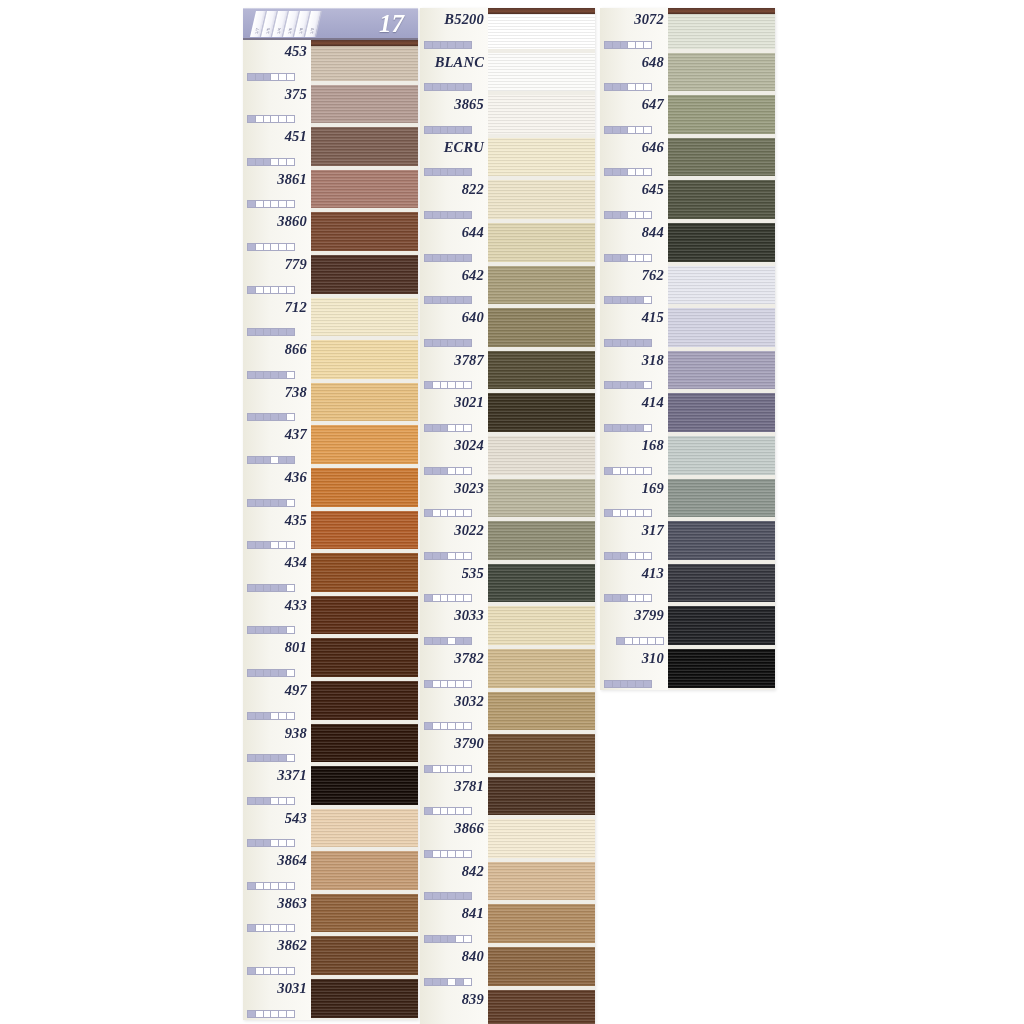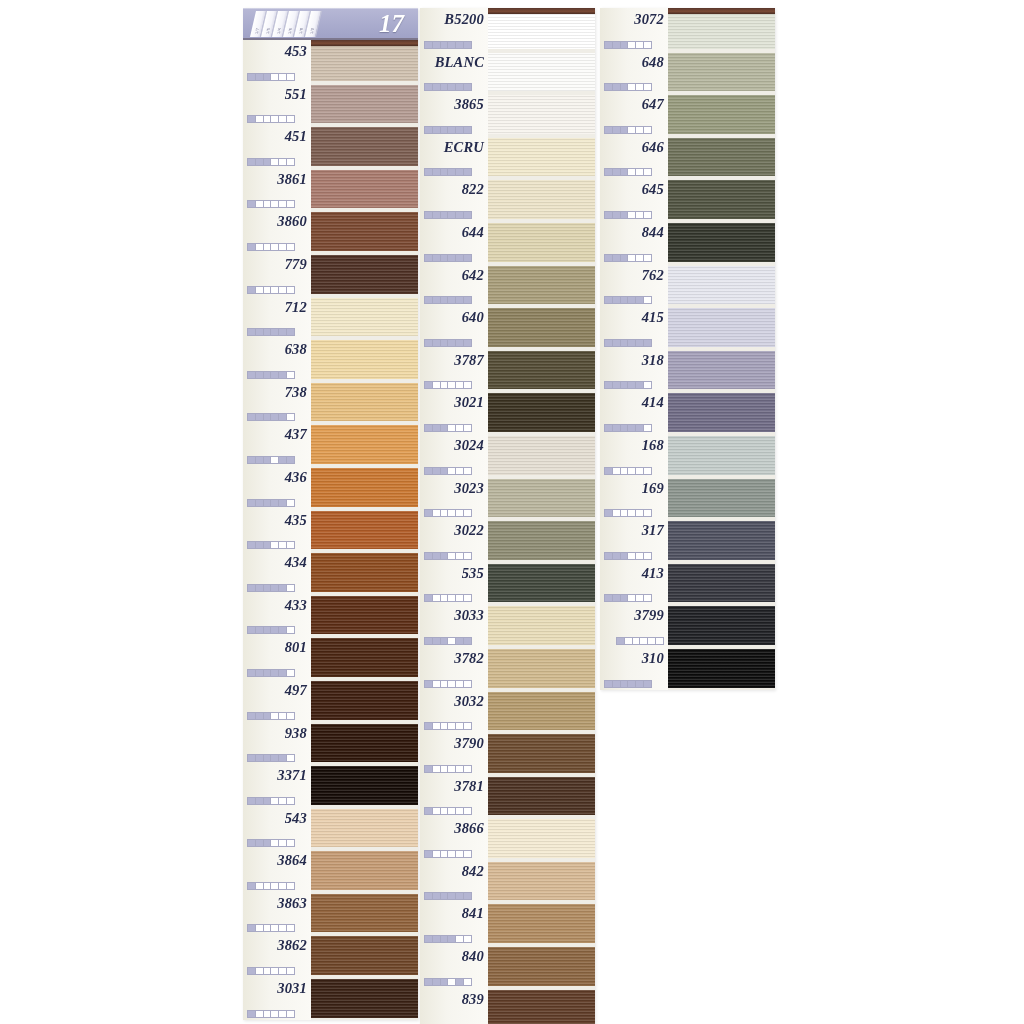--- a/index.html
+++ b/index.html
@@ -220,21 +220,21 @@
             <div class="meter">
               <i class="on"></i>
               <i class="on"></i>
               <i class="on"></i>
               <i></i>
               <i></i>
               <i></i>
             </div>
           </div>
           <div class="lbl" style="height: 42.6px;">
-            <div class="code">551</div>
+            <div class="code">375</div>
             <div class="meter">
               <i class="on"></i>
               <i></i>
               <i></i>
               <i></i>
               <i></i>
               <i></i>
             </div>
           </div>
           <div class="lbl" style="height: 42.6px;">
@@ -286,21 +286,21 @@
             <div class="meter">
               <i class="on"></i>
               <i class="on"></i>
               <i class="on"></i>
               <i class="on"></i>
               <i class="on"></i>
               <i class="on"></i>
             </div>
           </div>
           <div class="lbl" style="height: 42.6px;">
-            <div class="code">638</div>
+            <div class="code">866</div>
             <div class="meter">
               <i class="on"></i>
               <i class="on"></i>
               <i class="on"></i>
               <i class="on"></i>
               <i class="on"></i>
               <i></i>
             </div>
           </div>
           <div class="lbl" style="height: 42.6px;">

